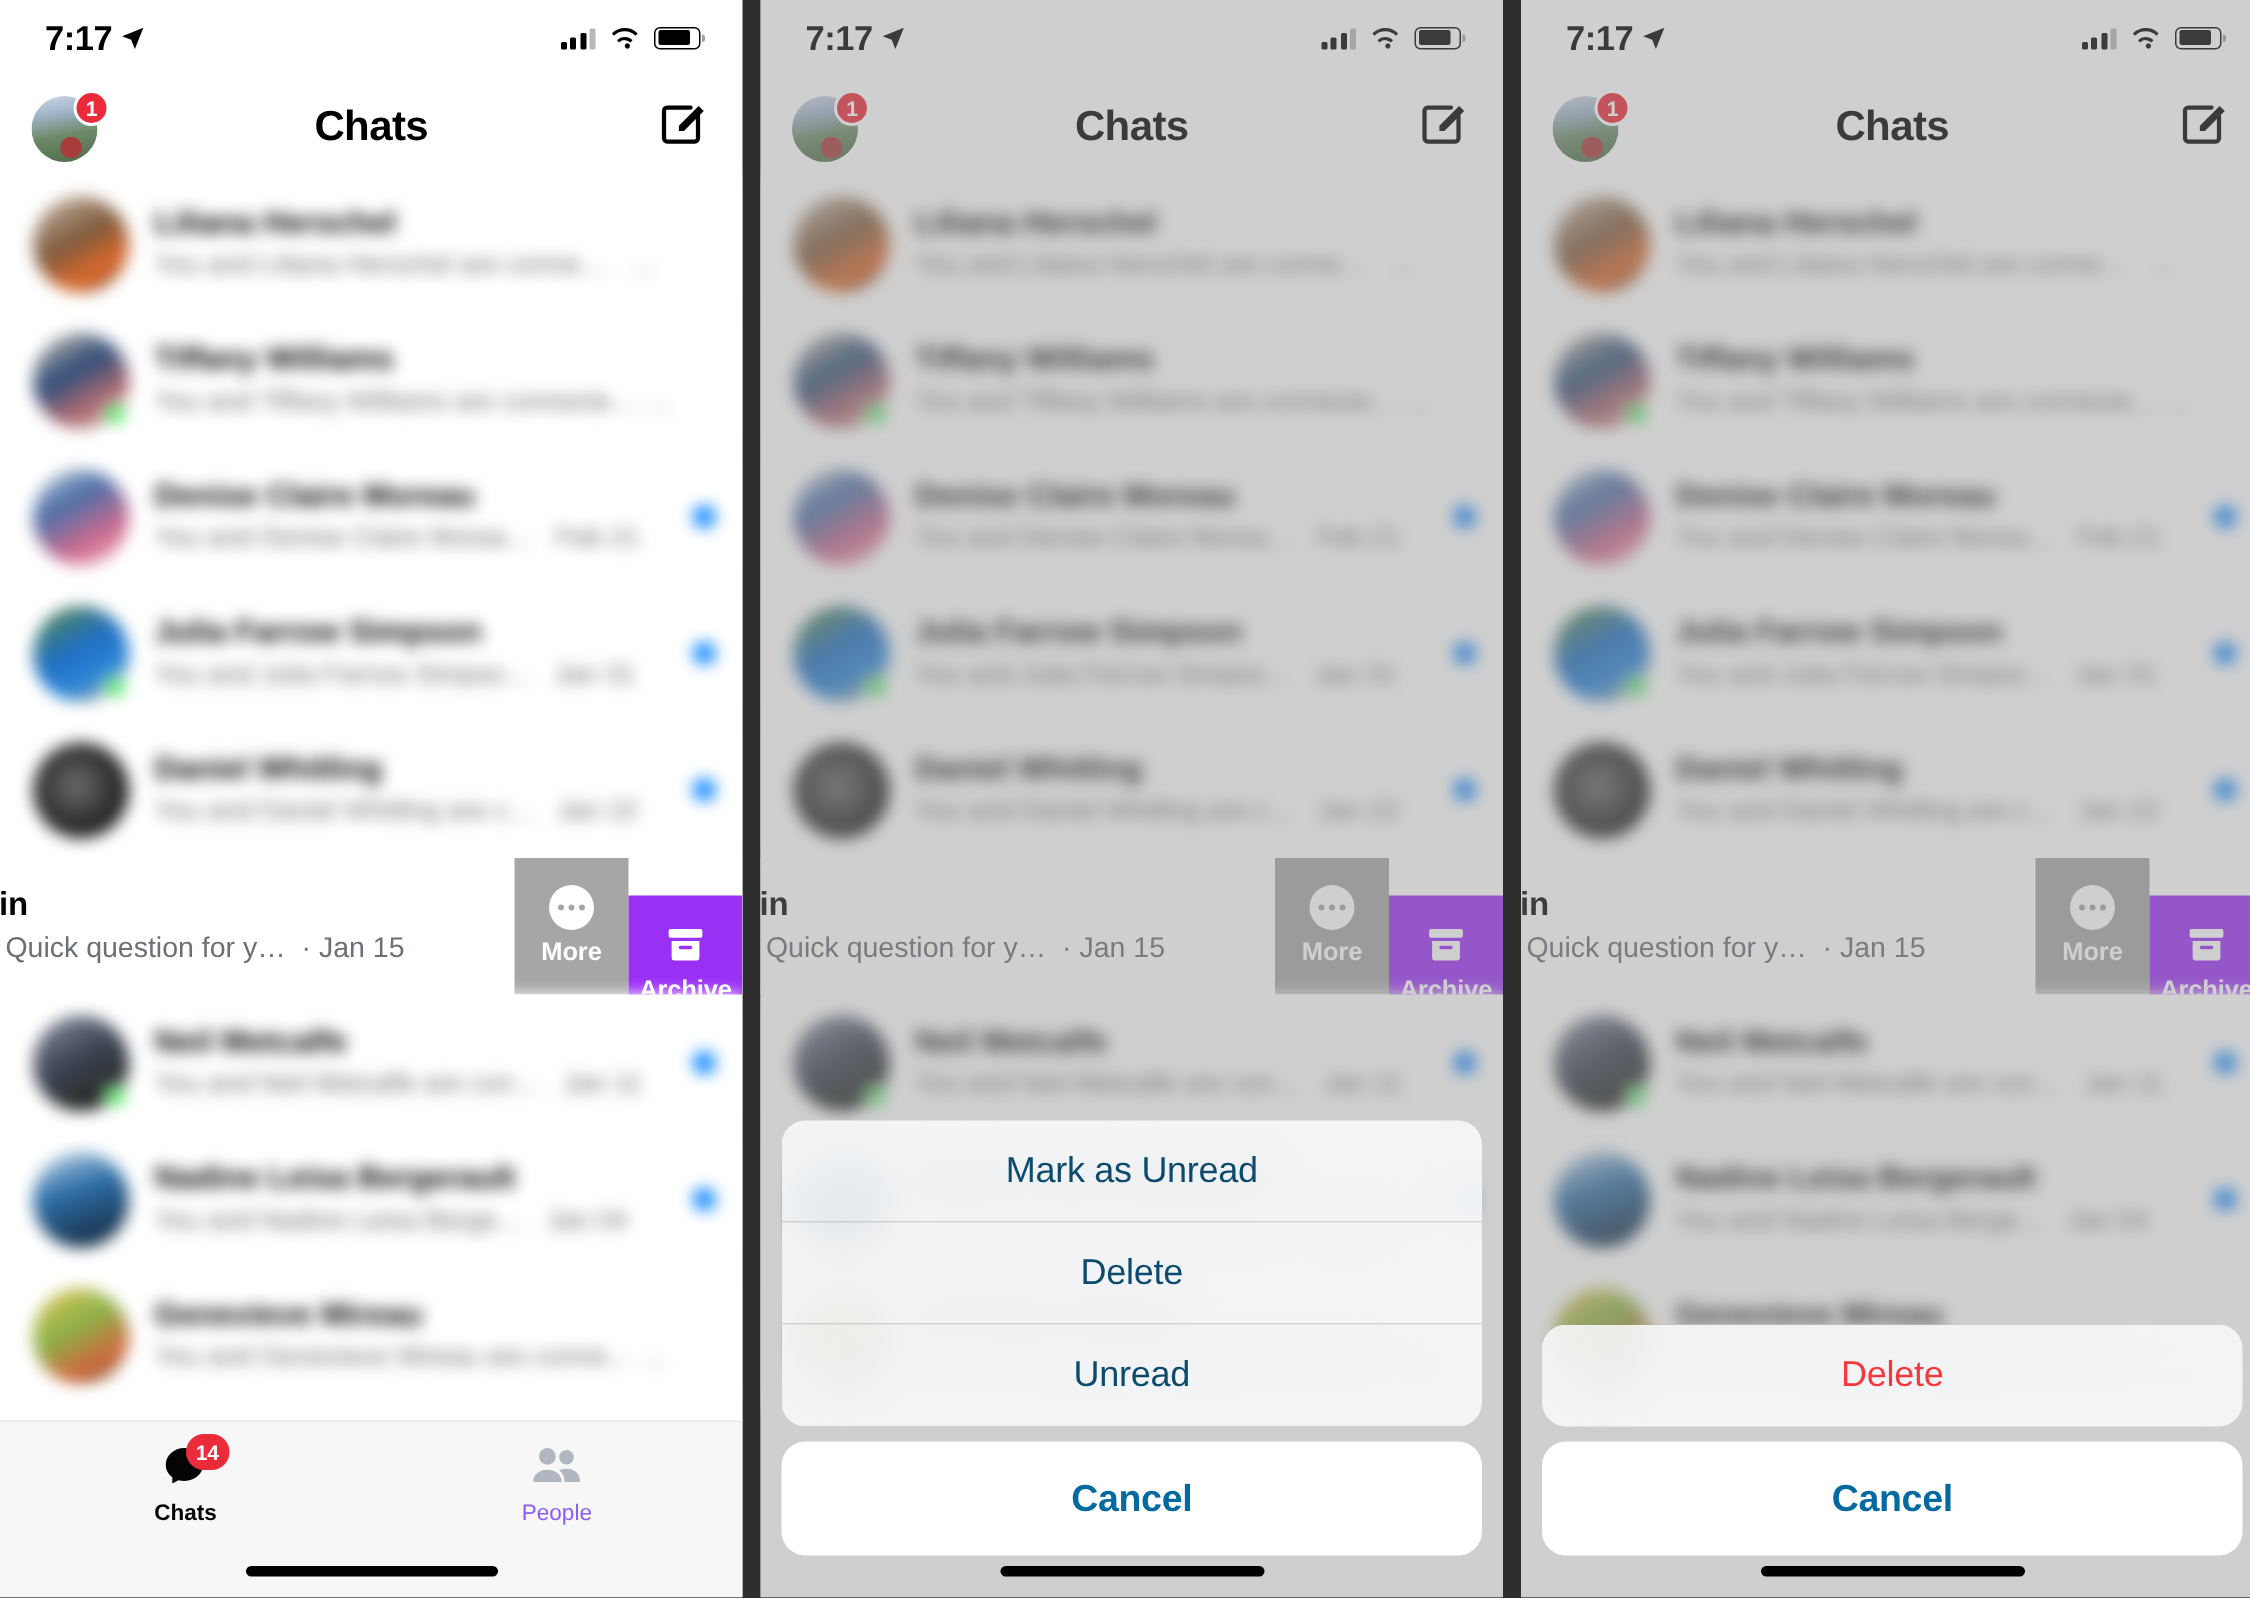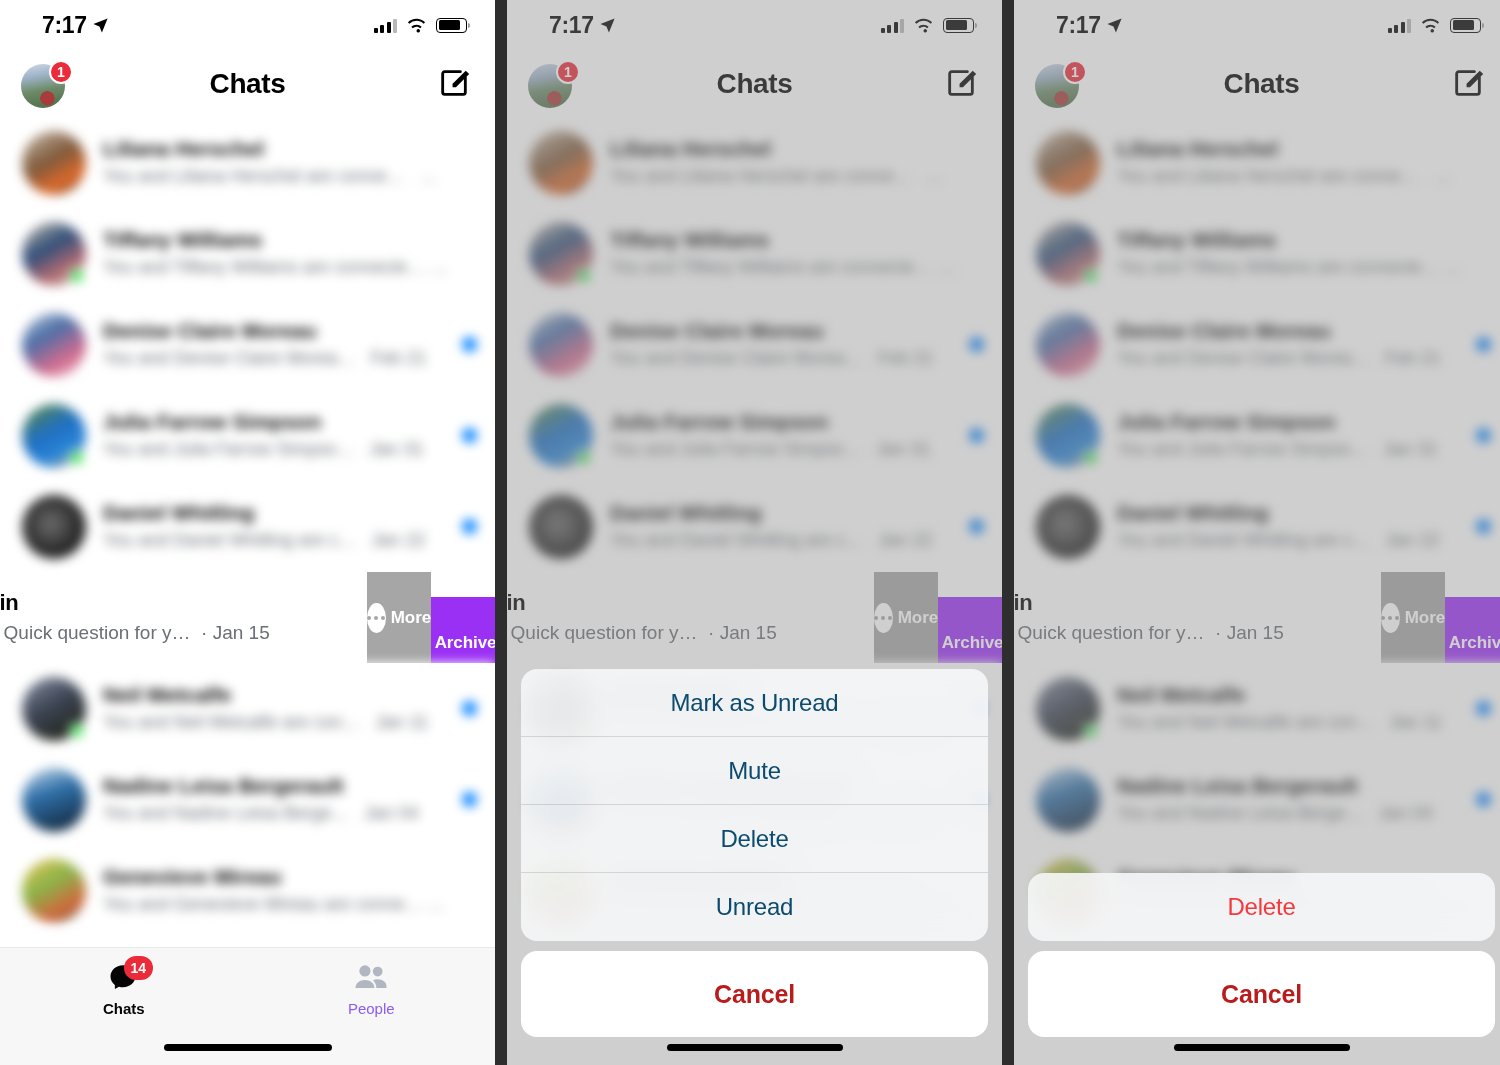--- a/index.html
+++ b/index.html
@@ -17,21 +17,21 @@
     background: #ffffff;
     overflow: hidden;
     flex: 0 0 auto;
   }
   .divider { width: 12px; height: 1065px; background: #2e2e2e; flex: 0 0 auto; }
 
   
   .statusbar {
     position: relative; height: 50px;
     display: flex; align-items: center; justify-content: space-between;
-    padding: 0 28px 0 42px;
+    padding: 0 28px 0 30px;
   }
   .sb-time {
     font-size: 23px; font-weight: bold; color: #000;
     letter-spacing: -0.3px; display: flex; align-items: center; gap: 5px;
   }
   .sb-right { display: flex; align-items: center; gap: 9px; }
   .bars { display: flex; align-items: flex-end; gap: 2.5px; height: 15px; }
   .bars i { width: 4px; background: #000; border-radius: 1px; display: block; }
   .bars i:nth-child(1) { height: 5px; }
   .bars i:nth-child(2) { height: 8px; }
@@ -95,21 +95,21 @@
   
   .swiperow {
     position: relative; height: 91px; background: #fff; overflow: hidden;
     display: flex; align-items: center;
   }
   .swipe-text { position: absolute; left: -64px; top: 18px; width: 420px; }
   .swipe-name { font-size: 22px; font-weight: bold; color: #050505; letter-spacing: -0.2px; }
   .swipe-prev { font-size: 19px; color: #6b6f76; margin-top: 6px; white-space: nowrap; }
   .swipe-actions { position: absolute; right: 0; top: 0; display: flex; height: 91px; }
   .act {
-    width: 64px; height: 91px; display: flex; flex-direction: row;
+    width: 76px; height: 91px; display: flex; flex-direction: column;
     align-items: center; justify-content: center; gap: 5px; color: #fff;
   }
   .act-more { background: #a6a6a6; }
   .act-arch { background: #9b30f5; margin-top: 25px; }
   .act span { font-size: 17px; font-weight: bold; letter-spacing: -0.1px; }
   .dots-circle {
     width: 30px; height: 30px; border-radius: 50%; background: #fff;
     display: flex; align-items: center; justify-content: center; gap: 3px;
   }
   .dots-circle i { width: 4px; height: 4px; border-radius: 50%; background: #a6a6a6; display: block; }
@@ -152,23 +152,23 @@
     font-size: 24px; color: #0c4a6e; border-bottom: 1px solid rgba(0,0,0,.12);
     letter-spacing: -0.2px;
   }
   .sheet-item:last-child { border-bottom: none; }
   .sheet-item.destructive { color: #f4383b; }
   .sheet-msg {
     padding: 20px 26px 22px; text-align: center; font-size: 17px; color: #6d6f73;
     line-height: 1.45; border-bottom: 1px solid rgba(0,0,0,.12);
   }
   .sheet-cancel {
-    background: #ffffff; border-radius: 16px; height: 86px;
+    background: #ffffff; border-radius: 16px; height: 76px;
     display: flex; align-items: center; justify-content: center;
-    font-size: 25px; font-weight: bold; color: #b91c1c; letter-spacing: -0.2px;
+    font-size: 25px; font-weight: bold; color: #0369a1; letter-spacing: -0.2px;
   }
   .sheet-homebar {
     position: absolute; left: 50%; transform: translateX(-50%); bottom: 14px;
     width: 176px; height: 7px; border-radius: 4px; background: #000;
   }
 </style>
 </head>
 <body>
 
 <div class="strip">
@@ -487,21 +487,20 @@
         </div>
         <div class="unread hide"></div>
       </div>
     </div>
 
     <div class="dim"></div>
 
     <div class="sheet">
       <div class="sheet-group">
         <div class="sheet-item">Mark as Unread</div>
-        <div class="sheet-item">Mute</div>
         <div class="sheet-item">Delete</div>
         <div class="sheet-item">Unread</div>
       </div>
       <div class="sheet-cancel">Cancel</div>
     </div>
     <div class="sheet-homebar"></div>
   </div>
 
   <div class="divider"></div>
 

